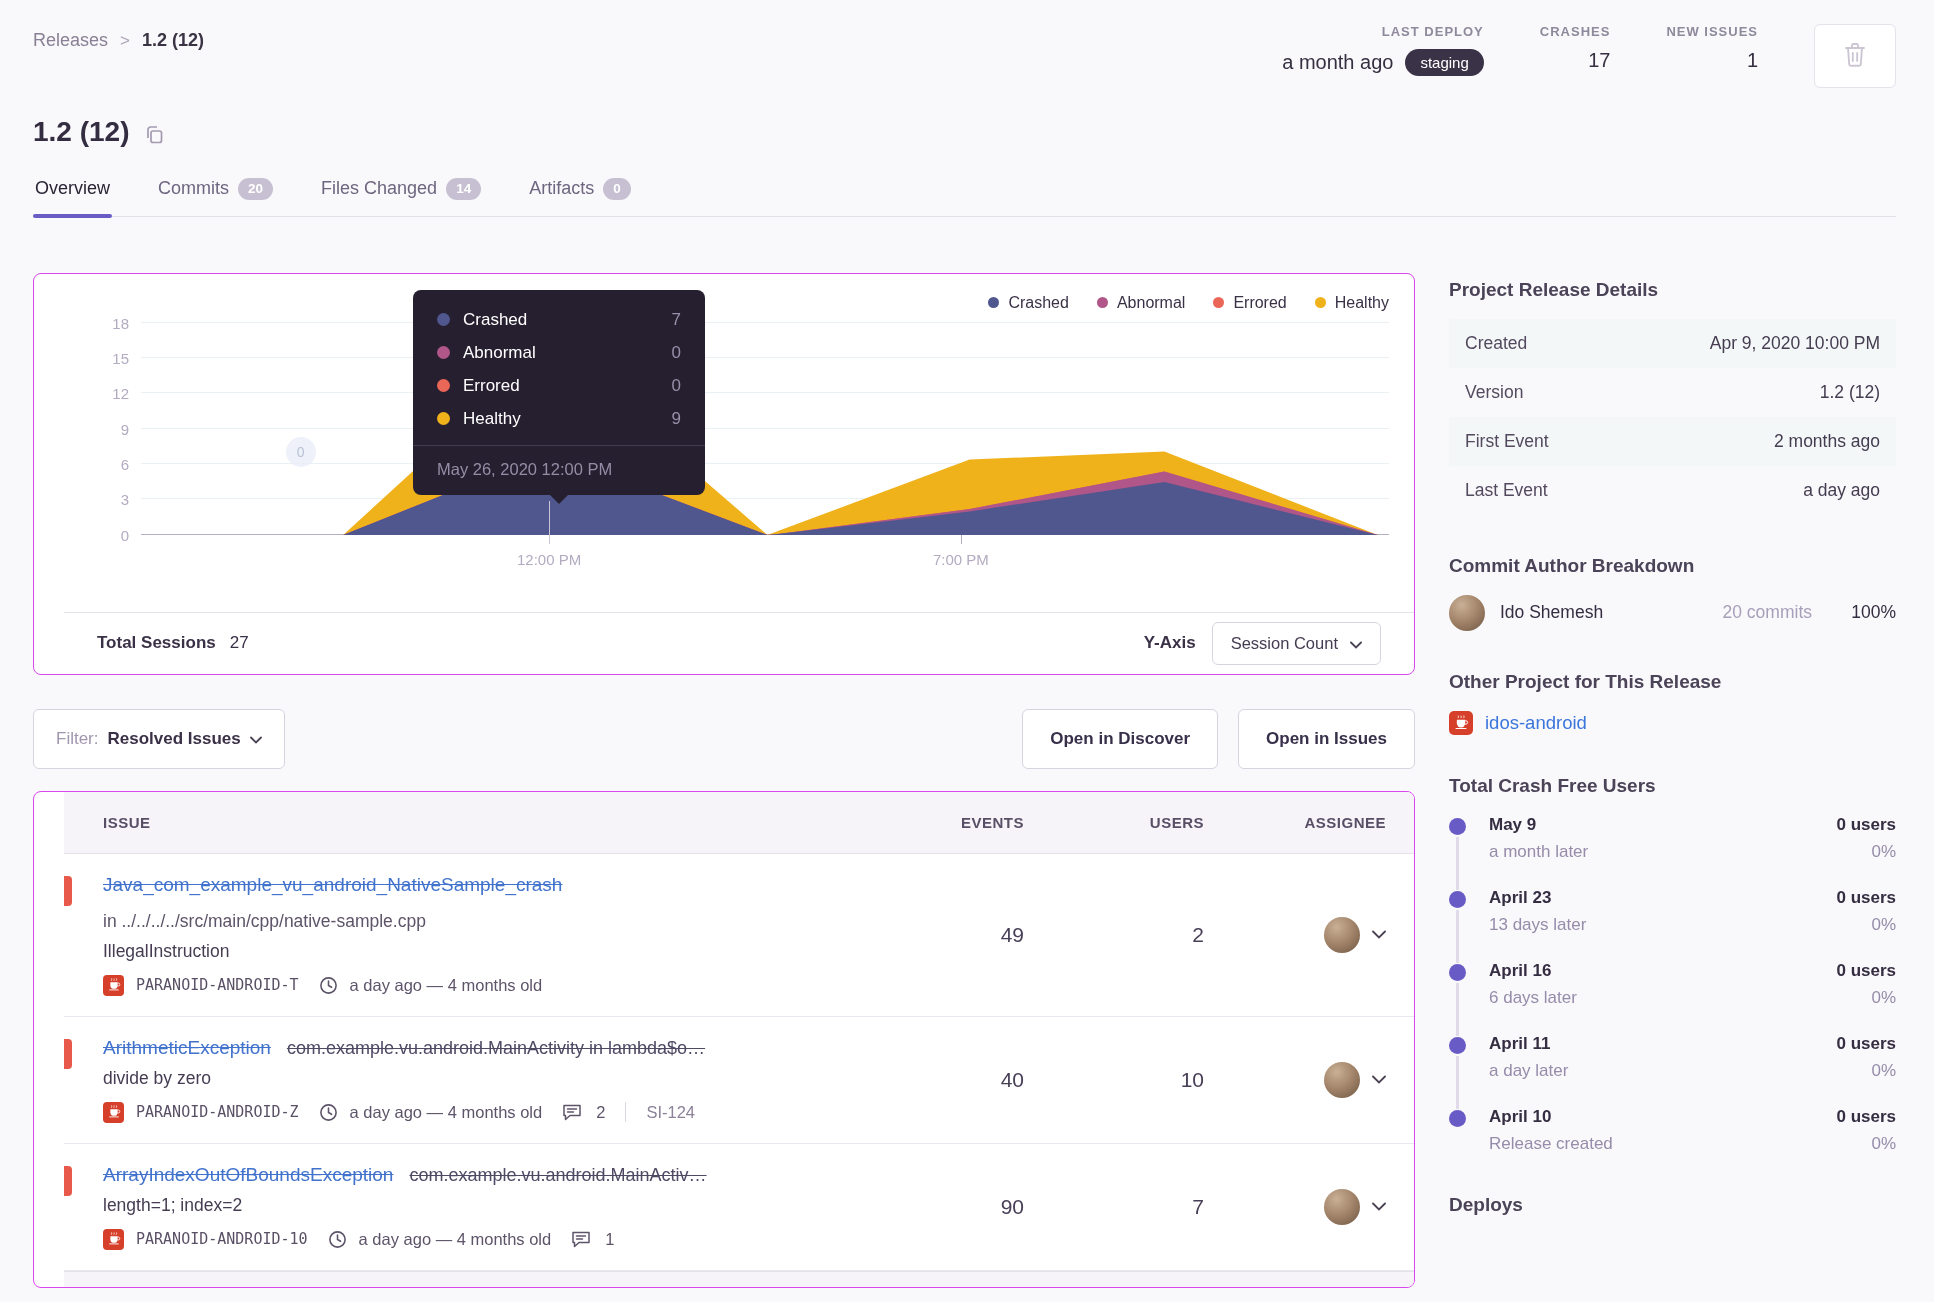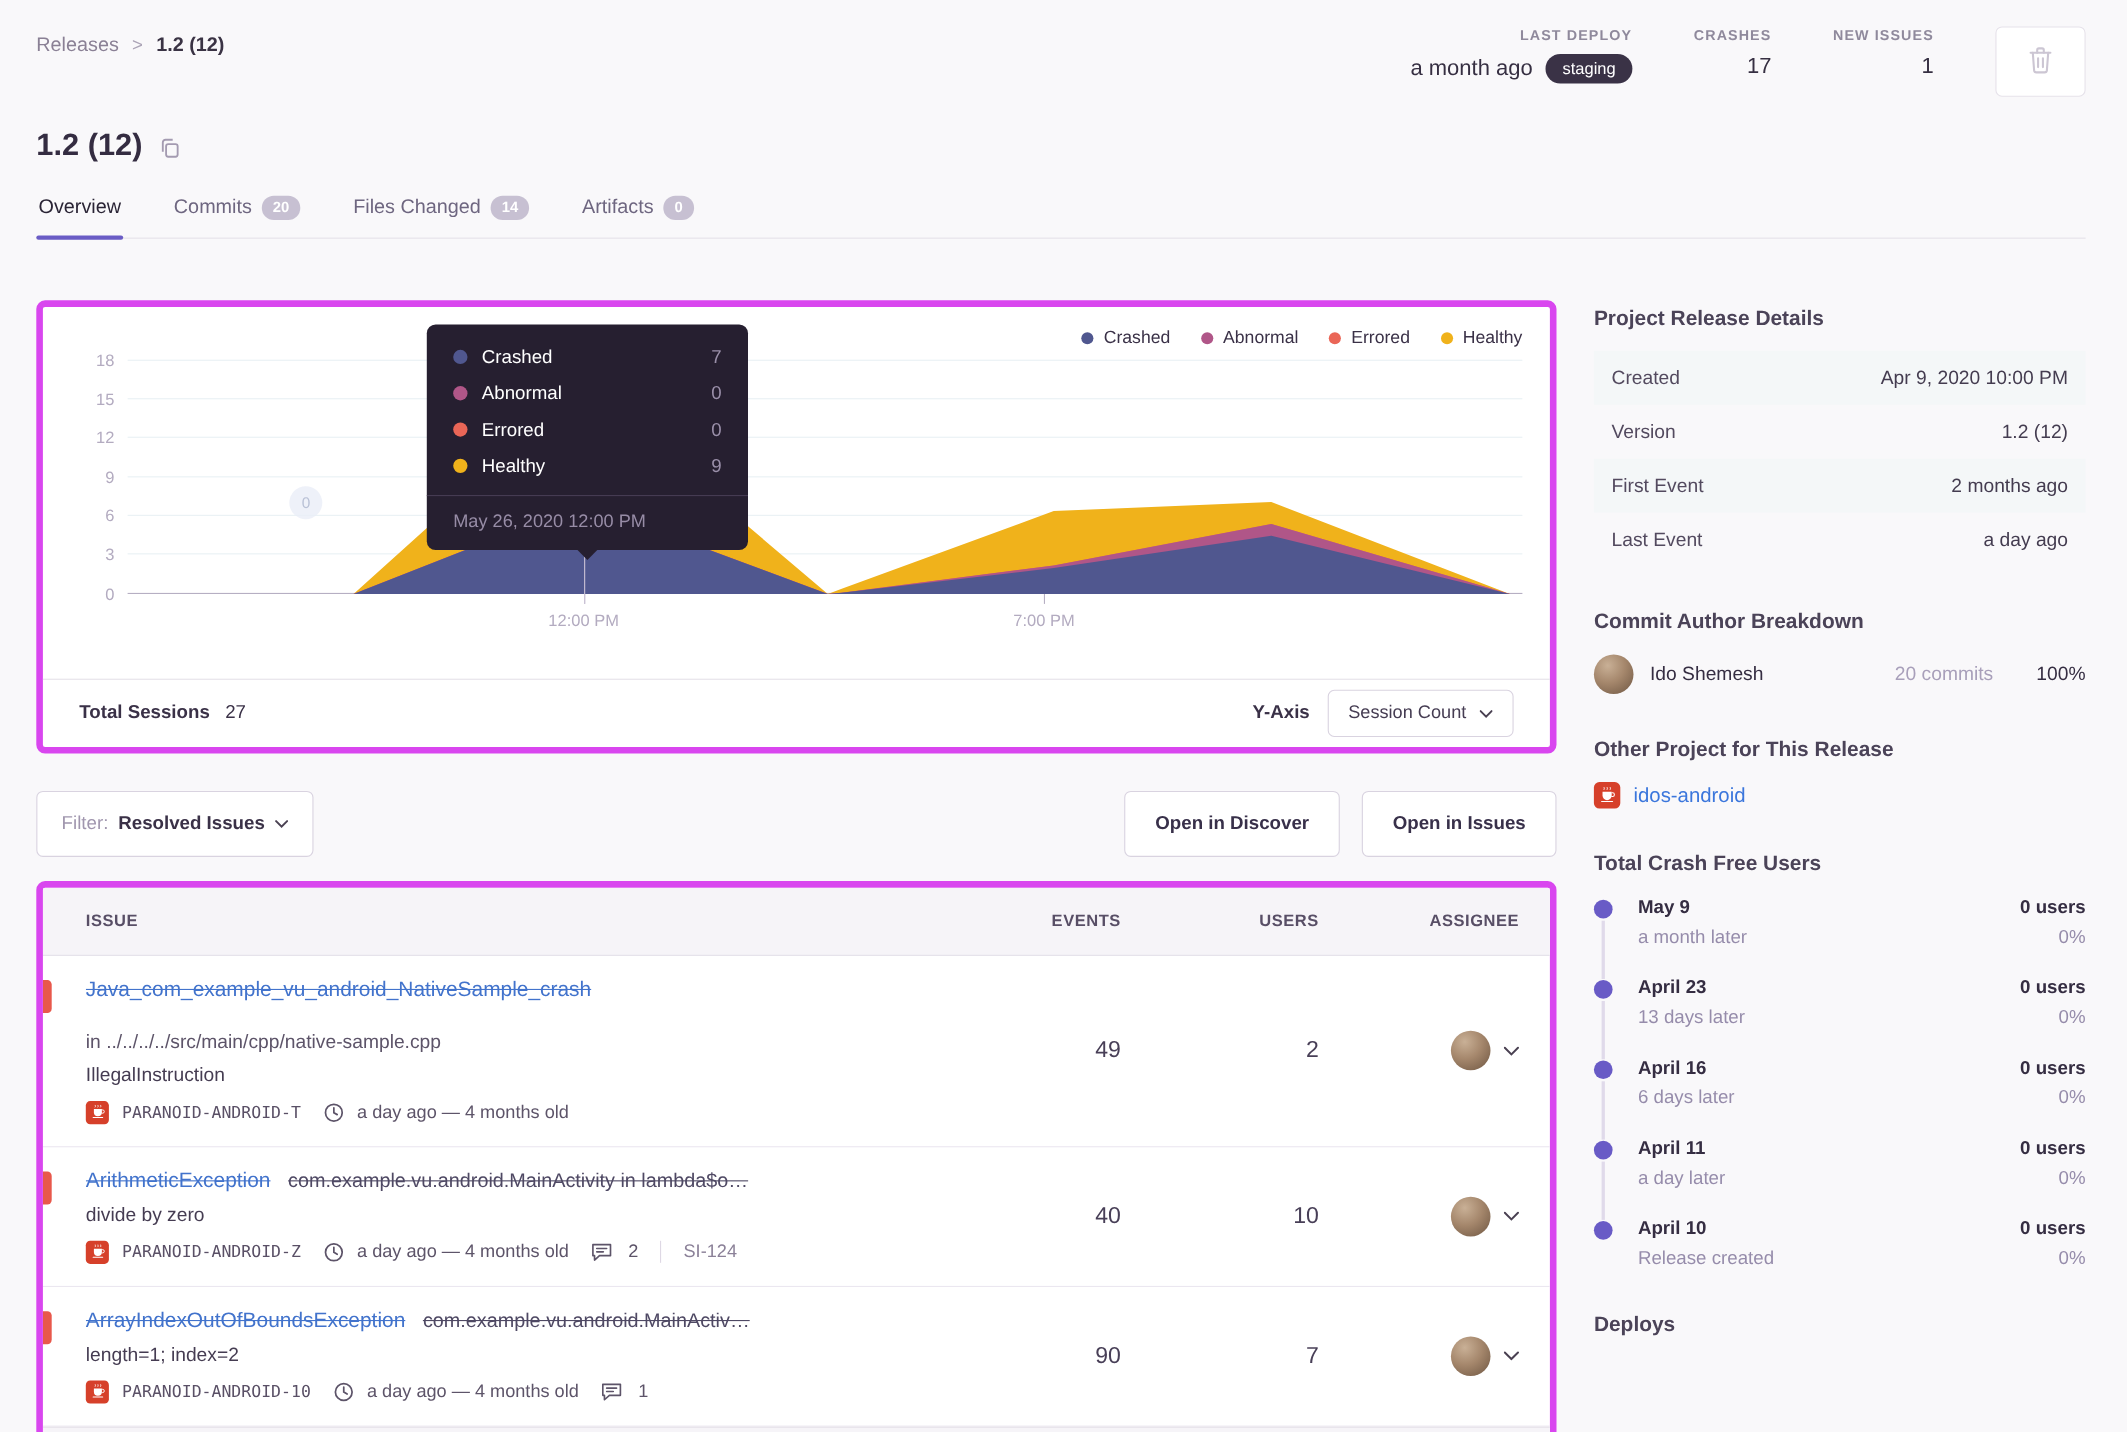--- a/index.html
+++ b/index.html
@@ -38,21 +38,21 @@
   .tab.active::after { content:""; position:absolute; left:0; right:0; bottom:-2px; height:4px;
     background:#6a5cc5; border-radius:2px; }
   .badge { background:#c7c0d2; color:#fff; font-size:13.5px; font-weight:700; padding:4px 10px;
     border-radius:12px; line-height:1; }
 
   
   .content { display:flex; gap:34px; margin-top:56px; }
   .main-col { width:1382px; flex:none; }
   .sidebar { flex:1; padding-top:6px; }
 
-  .card { background:#fff; border:6px solid #d946ef; border-radius:8px; }
+  .card { background:#fff; border:1px solid #d946ef; border-radius:8px;padding-left:30px; }
 
   
   .chart-area { position:relative; height:338px; }
   .legend { position:absolute; top:20px; right:25px; display:flex; gap:28px; z-index:3; }
   .legend-item { display:flex; align-items:center; gap:9px; font-size:16px; color:#3a3147; cursor:pointer; }
   .dot { width:11px; height:11px; border-radius:50%; display:inline-block; flex:none; }
   .plot { position:absolute; left:77px; right:25px; top:49px; height:212px; cursor:crosshair; }
   .gridline { position:absolute; left:0; right:0; height:0; border-top:1px solid #e9f1f4; }
   .gridline.zero { border-top-color:#b6afc3; }
   .ylab { position:absolute; left:-52px; width:40px; text-align:right; font-size:15px; color:#b3abc0; transform:translateY(9px); }
@@ -98,21 +98,21 @@
   .col-issue { flex:1; padding-left:39px; min-width:0; }
   .col-events { width:170px; text-align:right; flex:none; }
   .col-users { width:180px; text-align:right; flex:none; }
   .col-assignee { width:210px; text-align:right; padding-right:28px; flex:none; }
 
   .issue-row { position:relative; display:flex; align-items:center; border-bottom:1px solid #ebe7f0; padding:20px 0; }
   .level-bar { position:absolute; left:0; top:22px; width:8px; height:30px; background:#e8584b; border-radius:0 4px 4px 0; }
   .issue-title-line { white-space:nowrap; overflow:hidden; font-size:19px; }
   .issue-link { color:#4273cc; text-decoration:line-through; cursor:pointer; }
   .issue-culprit { color:#4f4964; text-decoration:line-through; margin-left:16px; font-size:18px; }
-  .issue-location { margin-top:26px; font-size:17.5px; color:#5d5469; }
+  .issue-location { margin-top:15px; font-size:17.5px; color:#5d5469; }
   .issue-detail { margin-top:9px; font-size:17.5px; color:#453c52; }
   .issue-meta { margin-top:13px; display:flex; align-items:center; gap:12px; }
   .java-chip { width:21px; height:21px; background:#d6402a; border-radius:4px; display:flex;
     align-items:center; justify-content:center; flex:none; }
   .proj-slug { font-family:"DejaVu Sans Mono", monospace; font-size:15px; color:#5a5066; margin-right:8px; }
   .meta-age { font-size:16.5px; color:#5d5469; }
   .meta-count { font-size:16.5px; color:#5d5469; margin-left:2px; }
   .meta-icon { display:flex; }
   .meta-divider { width:1px; height:20px; background:#ded8e4; margin:0 8px; }
   .meta-annotation { font-size:16.5px; color:#8b8198; cursor:pointer; }

